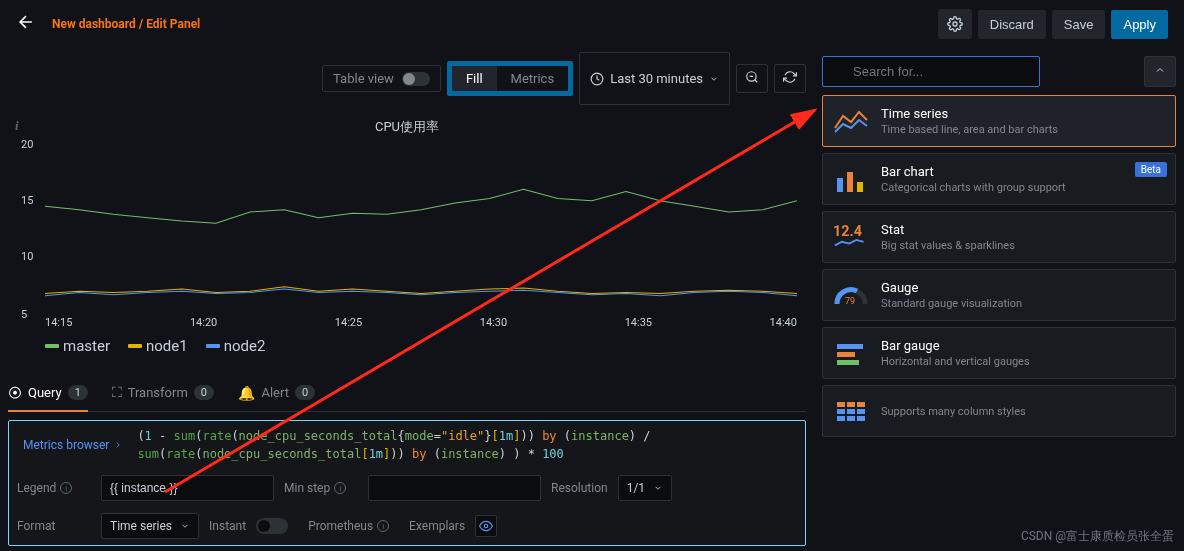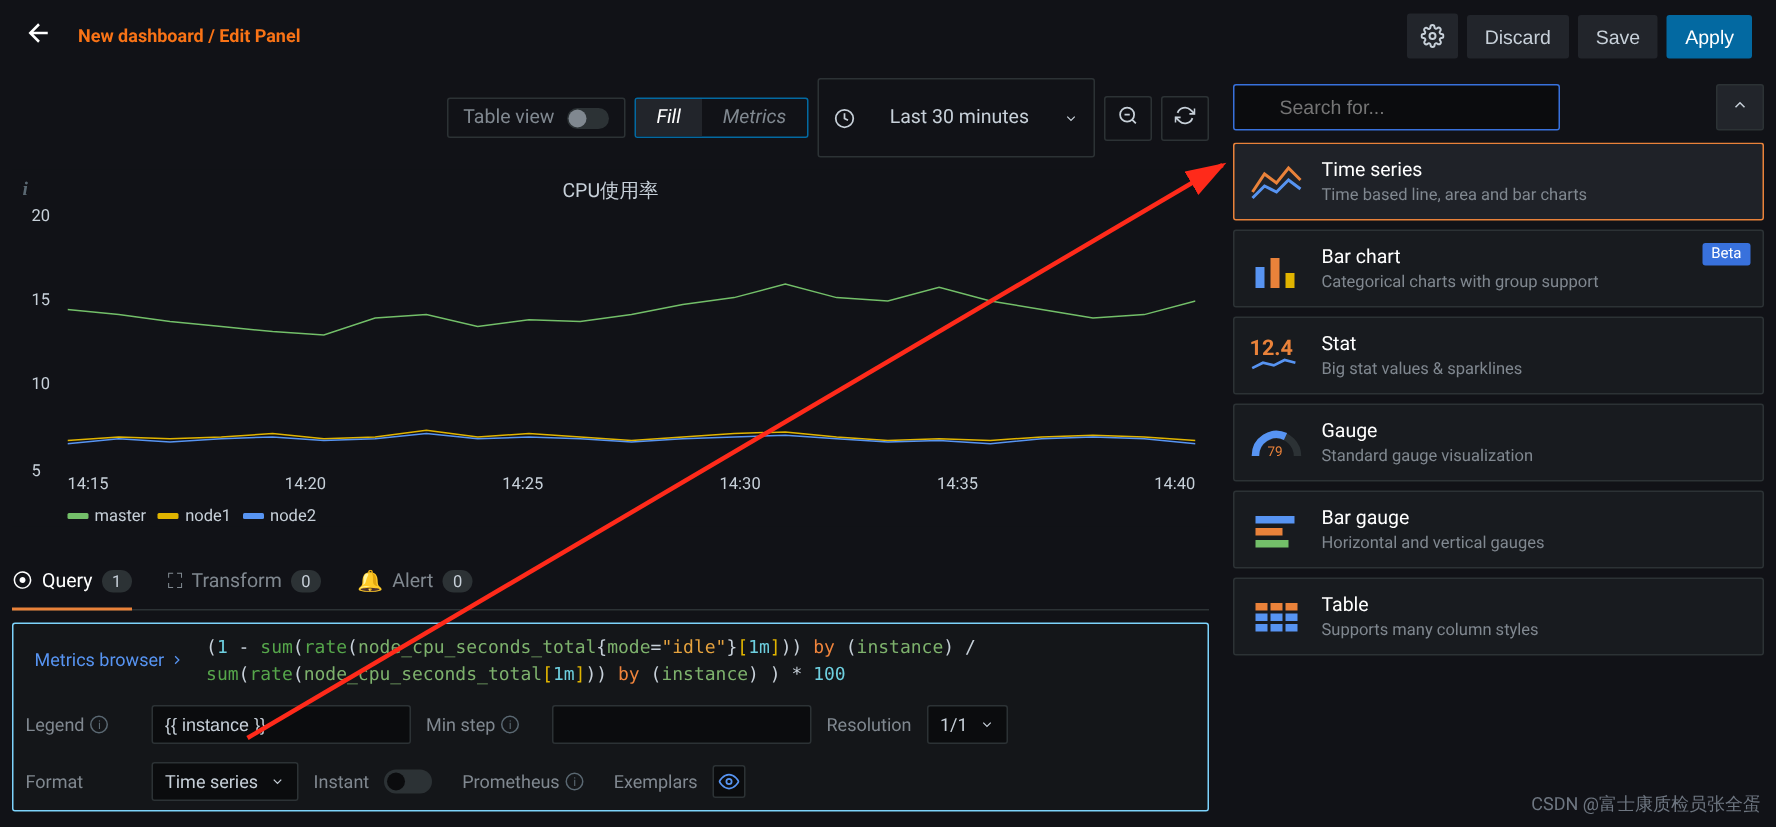--- a/index.html
+++ b/index.html
@@ -14,34 +14,34 @@
 .gear-icon { width: 16px; height: 16px; }
 
 .main { display: flex; height: calc(100% - 48px); }
 .left-col { flex: 1; display: flex; flex-direction: column; padding: 0 8px; }
 .right-col { width: 370px; padding: 8px; display: flex; flex-direction: column; }
 
 .toolbar { display: flex; align-items: center; gap: 6px; padding: 4px 0 8px; justify-content: flex-end; }
 .toolbar .tseg { display: flex; align-items: center; gap: 8px; border: 1px solid #2c3235; border-radius: 2px; padding: 5px 10px; color: #808890; }
 .toggle-dot { width: 28px; height: 14px; background: #2c3235; border-radius: 8px; position: relative; }
 .toggle-dot::after { content: ""; position: absolute; width: 12px; height: 12px; background: #808890; border-radius: 50%; top: 1px; left: 1px; }
-.fill-actual { display: flex; border: 1px solid #0369a1; border-radius: 2px; overflow: hidden; font-style: italic; }
+.fill-actual { display: flex; border: 5px solid #0369a1; border-radius: 2px; overflow: hidden; }
 .fill-actual .opt { padding: 5px 14px; color: #808890; cursor: pointer; }
 .fill-actual .opt.active { background: #22252b; color: #fff; }
-.time-picker { display: flex; align-items: center; gap: 23px; border: 1px solid #2c3235; border-radius: 2px; padding: 18px 10px; cursor: pointer; }
+.time-picker { display: flex; align-items: center; gap: 6px; border: 1px solid #2c3235; border-radius: 2px; padding: 18px 10px; cursor: pointer; }
 .tool-icon-btn { border: 1px solid #2c3235; border-radius: 2px; padding: 5px 8px; cursor: pointer; color: #c7d0d9; }
 
 .chart-panel { background: #111217; border: 1px solid transparent; position: relative; }
 .info-i { position: absolute; left: 6px; top: 4px; color: #5a6872; font-style: italic; font-weight: bold; font-family: Georgia, serif; }
 .chart-title { text-align: center; color: #c7d0d9; font-size: 13px; padding: 4px 0; }
 .plot-area { position: relative; height: 170px; margin: 4px 8px 0 36px; }
 .plot-area svg { width: 100%; height: 100%; }
 .y-tick { position: absolute; left: -24px; color: #c7d0d9; font-size: 11px; transform: translateY(-50%); }
 .x-ticks { display: flex; justify-content: space-between; margin: 2px 8px 0 36px; color: #c7d0d9; font-size: 11px; }
-.legend { display: flex; gap: 8px; margin: 8px 8px 0 36px; font-size: 11px; }
+.legend { display: flex; gap: 18px; margin: 8px 8px 0 36px; font-size: 15px; }
 .leg-item { display: flex; align-items: center; gap: 4px; }
 .leg-swatch { width: 14px; height: 4px; border-radius: 1px; }
 
 .tabs { display: flex; gap: 24px; margin: 20px 0 8px; border-bottom: 1px solid #2c3235; }
 .tab { display: flex; align-items: center; gap: 6px; padding: 8px 0 10px; color: #808890; cursor: pointer; position: relative; }
 .tab.active { color: #fff; }
 .tab.active::after { content: ""; position: absolute; bottom: -1px; left: 0; right: 0; height: 2px; background: #e9823a; }
 .badge { background: #2c3235; color: #c7d0d9; padding: 1px 7px; border-radius: 10px; font-size: 11px; }
 .tab-icon { font-size: 14px; }
 
@@ -351,21 +351,20 @@
               <rect x="14" y="6" width="8" height="5" fill="#e9823a"></rect>
               <rect x="24" y="6" width="8" height="5" fill="#e9823a"></rect>
               <rect x="4" y="13" width="8" height="5" fill="#5794f2"></rect>
               <rect x="14" y="13" width="8" height="5" fill="#5794f2"></rect>
               <rect x="24" y="13" width="8" height="5" fill="#5794f2"></rect>
               <rect x="4" y="20" width="8" height="5" fill="#5794f2"></rect>
               <rect x="14" y="20" width="8" height="5" fill="#5794f2"></rect>
               <rect x="24" y="20" width="8" height="5" fill="#5794f2"></rect>
             </svg></div>
           <div class="viz-text">
-            <div class="viz-name">Table</div>
             <div class="viz-desc">Supports many column styles</div>
           </div>
         </div>
       </div>
   </div>
 </div>
 
 <svg class="annotation-arrow" style="left:0;top:0;width:1184px;height:551px">
   <defs>
       <marker id="ah" markerWidth="10" markerHeight="10" refX="8" refY="3" orient="auto">

